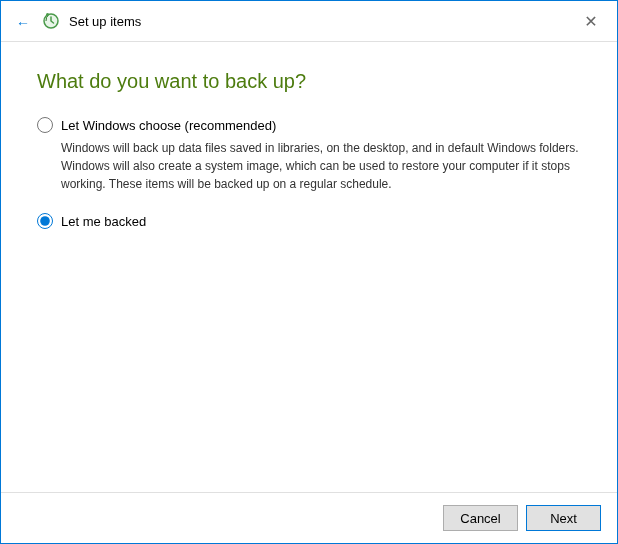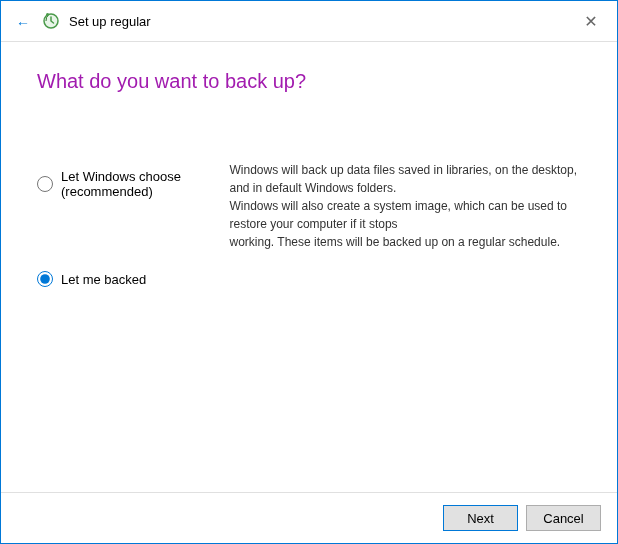--- a/index.html
+++ b/index.html
@@ -88,34 +88,34 @@
 
     .content {
       flex: 1;
       padding: 28px 36px 16px 36px;
       display: flex;
       flex-direction: column;
     }
 
     .page-title {
       font-size: 20px;
-      color: #a21caf;
+      color: #4d7c0f;
       font-weight: 400;
       margin-bottom: 24px;
     }
 
     .option-group {
       display: flex;
       flex-direction: column;
       gap: 20px;
     }
 
     .option-item {
       display: flex;
-      flex-direction: row;
+      flex-direction: column;
       gap: 6px;
     }
 
     .option-label {
       display: flex;
       align-items: center;
       gap: 8px;
       cursor: pointer;
       font-size: 13px;
     }
@@ -126,21 +126,20 @@
       accent-color: #0078d7;
       cursor: pointer;
       flex-shrink: 0;
     }
 
     .option-description {
       margin-left: 24px;
       font-size: 12px;
       color: #333;
       line-height: 1.5;
-      margin-top: 44px;
     }
 
     .footer {
       display: flex;
       align-items: center;
       justify-content: flex-end;
       padding: 12px 16px;
       gap: 8px;
       border-top: 1px solid #e0e0e0;
     }
@@ -173,21 +172,21 @@
     <div class="title-bar-left">
       <div class="back-btn">←</div>
       <div class="title-icon">
         <svg viewBox="0 0 18 18" fill="none">
           <circle cx="9" cy="9" r="7" stroke="#4a9a4a" stroke-width="1.5" fill="#e8f5e8"></circle>
           <path d="M9 5v4l2.5 2" stroke="#4a9a4a" stroke-width="1.5" stroke-linecap="round"></path>
           <path d="M6 3.5 Q4 5 4 9" stroke="#2a7a2a" stroke-width="1" fill="none"></path>
           <circle cx="5.5" cy="2.5" r="1.5" fill="#4a9a4a"></circle>
         </svg>
       </div>
-      <span class="title-text">Set up regular</span>
+      <span class="title-text">Set up items</span>
     </div>
     <div class="close-btn">✕</div>
   </div>
 
   <div class="content">
     <div class="page-title">What do you want to back up?</div>
 
     <div class="option-group">
       <div class="option-item">
         <label class="option-label">
@@ -204,16 +203,16 @@
       <div class="option-item">
         <label class="option-label">
           <input type="radio" name="backup-option" checked="" style="">
           <span>Let me backed</span>
         </label>
       </div>
     </div>
   </div>
 
   <div class="footer">
+    <button class="btn">Cancel</button>
     <button class="btn btn-next">Next</button>
-    <button class="btn">Cancel</button>
   </div>
 </div>
 
 </body></html>

